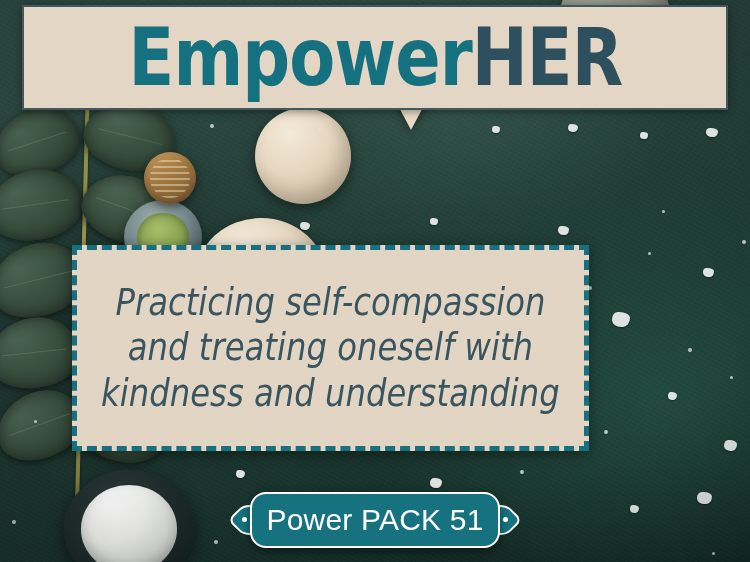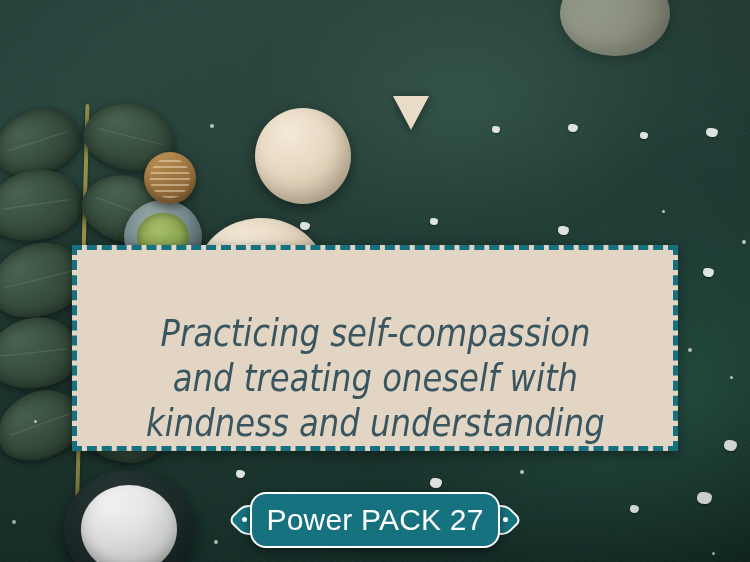--- a/index.html
+++ b/index.html
@@ -218,27 +218,27 @@
     white-space: nowrap;
     letter-spacing: -.5px;
     transform: scaleX(.96);
   }
 
   
   .body-card {
     position: absolute;
     left: 72px;
     top: 245px;
-    width: 606px;
+    width: 517px;
     height: 206px;
     background: #e3d5c3;
     border: 5px dashed #16707f;
     box-sizing: border-box;
     display: flex;
-    align-items: flex-end;
+    align-items: center;
     justify-content: center;
     box-shadow: 0 3px 12px rgba(0,0,0,.42);
   }
   .body-text {
     font-family: "Liberation Sans Narrow", "DejaVu Sans Condensed", "Liberation Sans", sans-serif;
     font-style: italic;
     font-weight: 400;
     font-size: 37px;
     line-height: 1.22;
     color: #39555f;
@@ -364,33 +364,36 @@
     <div class="speck" style="left:318px; top:128px; width:3px; height:3px;"></div>
     <div class="speck" style="left:210px; top:124px; width:4px; height:4px;"></div>
     <div class="speck" style="left:662px; top:210px; width:3px; height:3px;"></div>
     <div class="speck" style="left:742px; top:240px; width:4px; height:4px;"></div>
     <div class="speck" style="left:34px;  top:420px; width:3px; height:3px;"></div>
     <div class="speck" style="left:12px;  top:520px; width:4px; height:4px;"></div>
   </div>
 
   <div class="bg-vignette"></div>
 
+  <div class="title-banner">
+    <div class="title-text"><span class="title-a">Empower</span><span class="title-b">HER</span></div>
+  </div>
 
 
   <div class="body-card">
     <div class="body-text">
       <div>Practicing self-compassion</div>
       <div>and treating oneself with</div>
       <div>kindness and understanding</div>
     </div>
   </div>
 
   <div class="badge-wrap">
     <div class="ear ear-l"></div>
     <div class="ear ear-r"></div>
     <div class="badge-plate">
-      <span class="badge-text">Power PACK 27</span>
+      <span class="badge-text">Power PACK 51</span>
     </div>
     <div class="ear-dot ear-dot-l"></div>
     <div class="ear-dot ear-dot-r"></div>
   </div>
 
 </div>
 
 </body></html>

